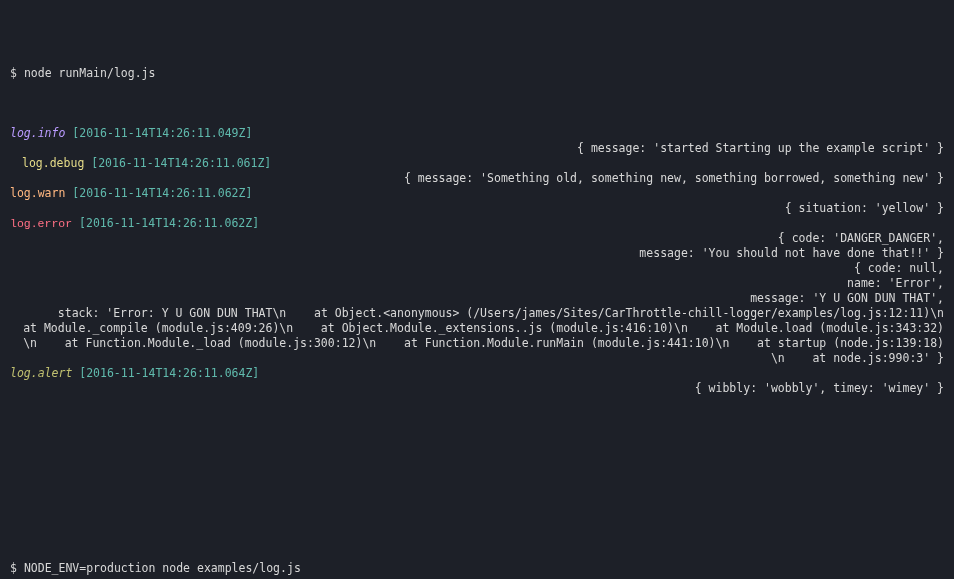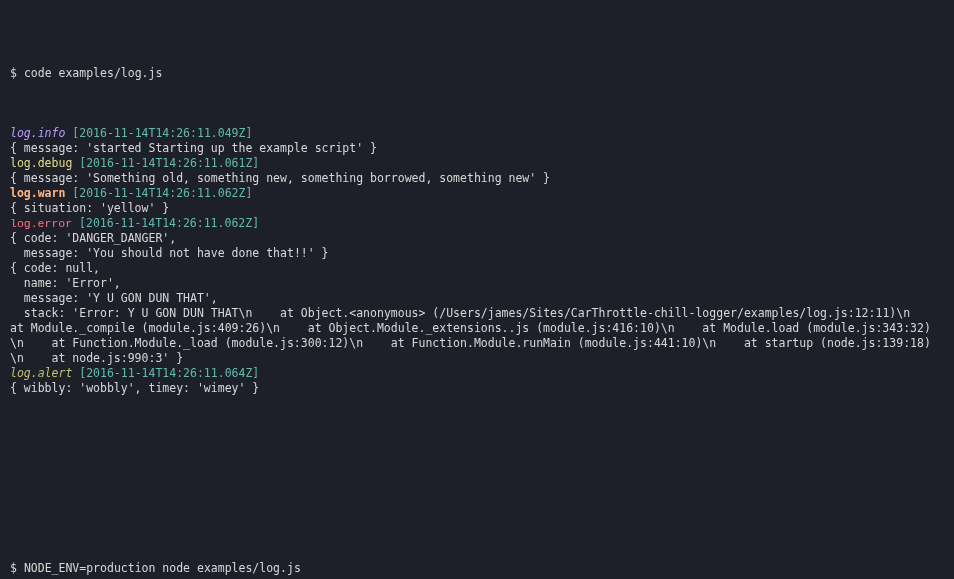--- a/index.html
+++ b/index.html
@@ -15,36 +15,36 @@
     overflow: hidden;
   }
   .terminal {
     padding: 6px 10px;
     white-space: pre-wrap;
     word-break: break-all;
   }
   .line { display: block; }
   .prompt { color: #d8d8d8; }
   .cmd { color: #d8d8d8; }
-  .mono { color: #d8d8d8; }
+  .mono { color: #d8d8d8; text-align: right; }
   .level-info   { color: #ba9bff; font-style: italic; }
-  .level-debug  { color: #e5db88; }
-  .level-warn   { color: #ffb780; font-weight: bold; }
+  .level-debug  { color: #e5db88; margin-left: 12px; }
+  .level-warn   { color: #ffb780; }
   .level-error  { color: #ff7085; font-family: Liberation Mono, monospace; }
   .level-alert  { color: #c0c070; font-style: italic; }
   .ts  { color: #60baad; margin-top: 24px; }
   .br  { height: 15px; }
 </style>
 </head>
 <body>
 
 <div class="terminal">
 
   
-  <span class="line"><span class="prompt">$</span> <span class="cmd">code examples/log.js</span></span>
+  <span class="line"><span class="prompt">$</span> <span class="cmd">node runMain/log.js</span></span>
 
   <div id="entries1"><span class="line"><span class="level-info">log.info</span> <span class="ts">[2016-11-14T14:26:11.049Z]</span></span><span class="line mono">{ message: 'started Starting up the example script' }</span><span class="line"><span class="level-debug">log.debug</span> <span class="ts">[2016-11-14T14:26:11.061Z]</span></span><span class="line mono">{ message: 'Something old, something new, something borrowed, something new' }</span><span class="line"><span class="level-warn">log.warn</span> <span class="ts">[2016-11-14T14:26:11.062Z]</span></span><span class="line mono">{ situation: 'yellow' }</span><span class="line"><span class="level-error">log.error</span> <span class="ts">[2016-11-14T14:26:11.062Z]</span></span><span class="line mono">{ code: 'DANGER_DANGER',
   message: 'You should not have done that!!' }</span><span class="line mono">{ code: null,
   name: 'Error',
   message: 'Y U GON DUN THAT',
   stack: 'Error: Y U GON DUN THAT\n    at Object.&lt;anonymous&gt; (/Users/james/Sites/CarThrottle-chill-logger/examples/log.js:12:11)\n    at Module._compile (module.js:409:26)\n    at Object.Module._extensions..js (module.js:416:10)\n    at Module.load (module.js:343:32)\n    at Function.Module._load (module.js:300:12)\n    at Function.Module.runMain (module.js:441:10)\n    at startup (node.js:139:18)\n    at node.js:990:3' }</span><span class="line"><span class="level-alert">log.alert</span> <span class="ts">[2016-11-14T14:26:11.064Z]</span></span><span class="line mono">{ wibbly: 'wobbly', timey: 'wimey' }</span></div>
 
   <div class="br"></div>
   <div class="br"></div>
 

